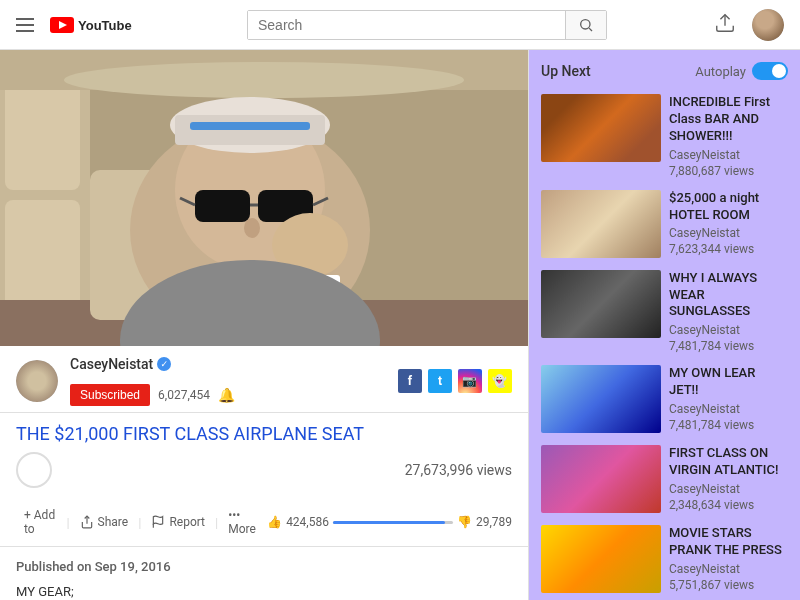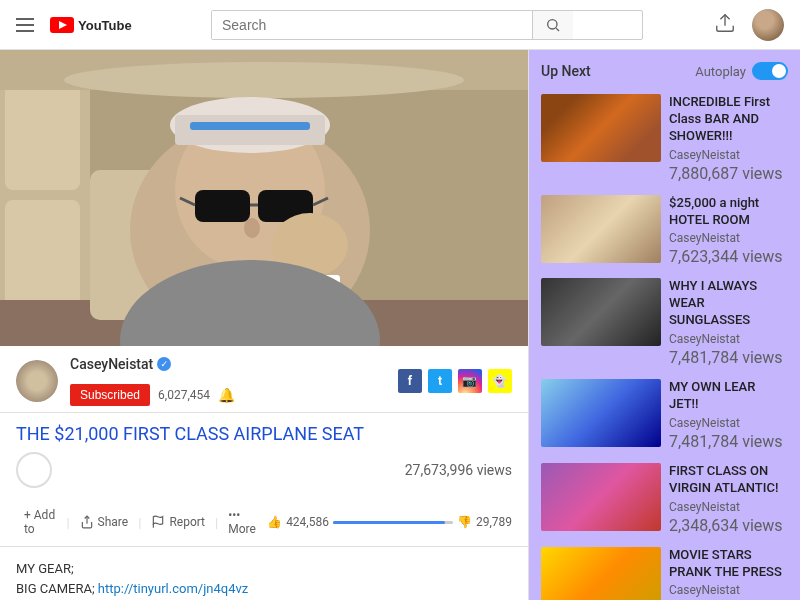--- a/index.html
+++ b/index.html
@@ -11,21 +11,21 @@
       padding: 0 16px; border-bottom: 1px solid #e0e0e0; position: fixed; top: 0; left: 0; right: 0; z-index: 100;
     }
     .header-left { display: flex; align-items: center; gap: 16px; }
     .hamburger { cursor: pointer; display: flex; flex-direction: column; gap: 4px; }
     .hamburger span { display: block; width: 18px; height: 2px; background: #606060; }
     .youtube-logo { display: flex; align-items: center; }
     .yt-icon { width: 90px; height: 20px; }
     .header-center { flex: 1; display: flex; justify-content: center; }
     .search-bar {
       display: flex; align-items: center; border: 1px solid #ccc; border-radius: 2px;
-      width: 432px; background: #fff;
+      width: 360px; background: #fff;
     }
     .search-input { border: none; outline: none; padding: 6px 10px; width: 320px; font-size: 14px; }
     .search-btn {
       background: #f8f8f8; border: none; border-left: 1px solid #ccc;
       padding: 6px 12px; cursor: pointer; display: flex; align-items: center;
     }
     .header-right { display: flex; align-items: center; gap: 16px; }
     .upload-btn { cursor: pointer; color: #606060; }
     .avatar { width: 32px; height: 32px; border-radius: 50%; background: #ccc; overflow: hidden; }
 
@@ -95,21 +95,21 @@
     .thumb-container { flex: 0 0 120px; height: 68px; border-radius: 2px; overflow: hidden; background: #ccc; }
     .thumb-1 { background: linear-gradient(135deg, #8B4513 20%, #D2691E 50%, #A0522D 80%); }
     .thumb-2 { background: linear-gradient(135deg, #c0a080 0%, #e8d5b0 50%, #a08060 100%); }
     .thumb-3 { background: linear-gradient(135deg, #333 0%, #666 50%, #222 100%); }
     .thumb-4 { background: linear-gradient(135deg, #87CEEB 0%, #4169E1 50%, #00008B 100%); }
     .thumb-5 { background: linear-gradient(135deg, #9b59b6 0%, #e056a0 50%, #c0392b 100%); }
     .thumb-6 { background: linear-gradient(135deg, #ffd700 0%, #ff8c00 50%, #c8a000 100%); }
     .sidebar-info { flex: 1; }
     .sidebar-title { font-size: 13px; font-weight: 500; color: #212121; line-height: 1.3; margin-bottom: 3px; }
     .sidebar-channel { font-size: 12px; color: #606060; margin-bottom: 2px; }
-    .sidebar-views { font-size: 16px; color: #606060; }
+    .sidebar-views { font-size: 12px; color: #606060; }
   </style>
 </head>
 <body>
 
 <div class="header">
   <div class="header-left">
     <div class="hamburger">
       <span></span>
         <span></span>
         <span></span>
@@ -256,20 +256,21 @@
         <span class="like-count">424,586</span>
         <div class="bar-container">
           <div class="bar-fill"></div>
         </div>
         <span class="thumbs-down">👎</span>
         <span class="dislike-count">29,789</span>
       </div>
     </div>
 
     <div class="description">
+      <div class="pub-date">Published on Sep 19, 2016</div>
       <div class="desc-text">
         <span>MY GEAR;</span><br>
         <span>BIG CAMERA; </span><a class="desc-link" href="#">http://tinyurl.com/jn4q4vz</a><br>
         
       </div>
     </div>
 
   </div>
 
   <div class="sidebar">

